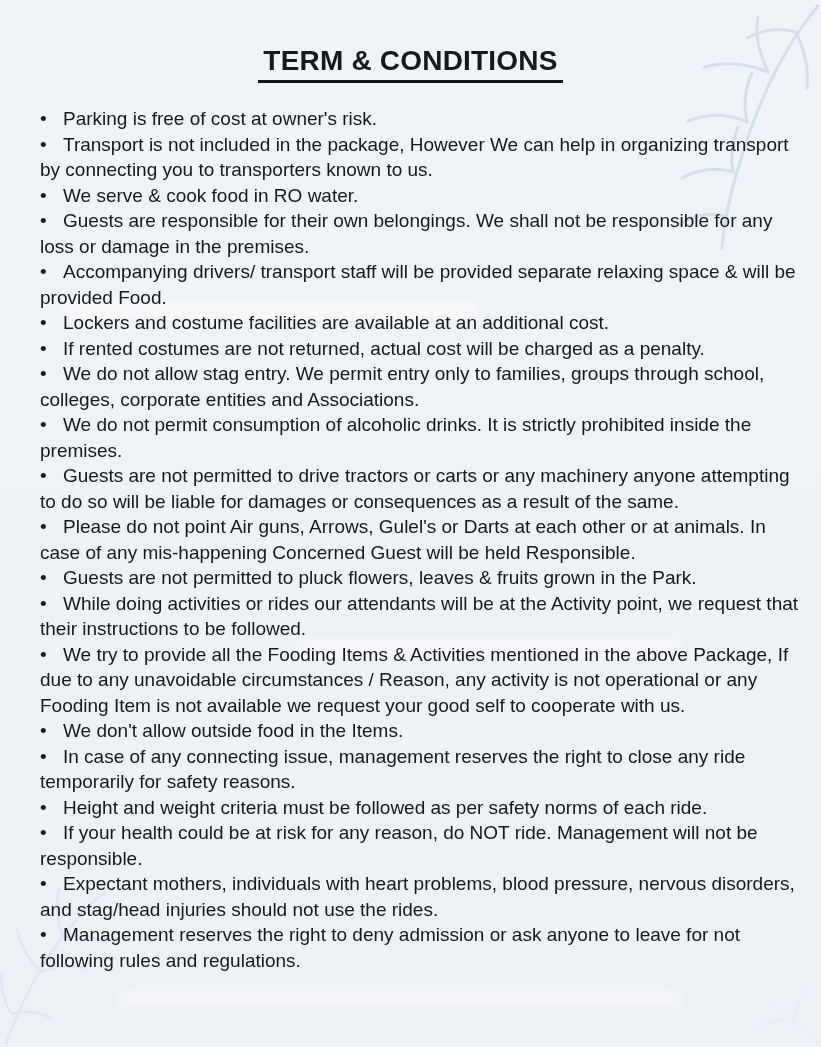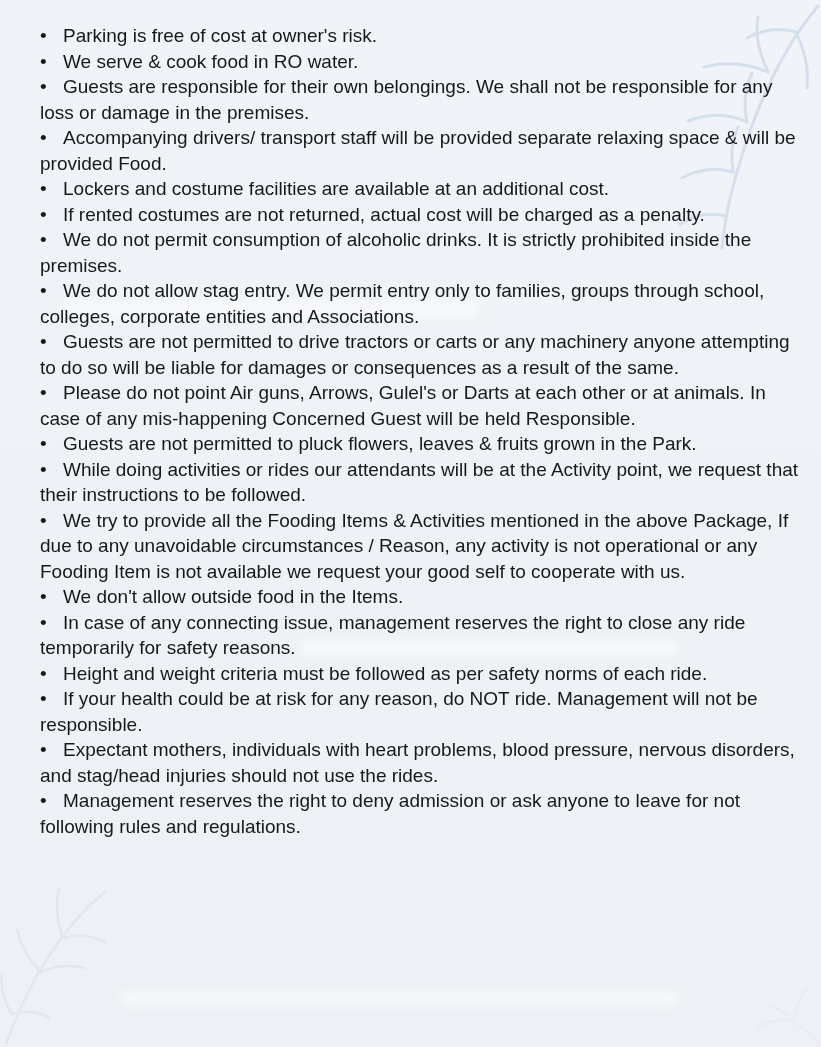--- a/index.html
+++ b/index.html
@@ -107,39 +107,43 @@
   </svg>
 
   <svg class="branch bottom-right" width="90" height="70" viewBox="0 0 90 70">
     <g stroke="#e7edf4" stroke-width="2.5" fill="none" stroke-linecap="round">
       <path d="M88,68 C72,50 58,38 40,28"></path>
       <path d="M62,44 C64,32 68,22 76,12"></path>
       <path d="M62,44 C50,42 38,44 26,50"></path>
     </g>
   </svg>
 
+  <h1 class="title">
+    <span class="underline">TERM &amp; CONDITIONS</span>
+  </h1>
 
   <div class="terms-list">
 
       <p class="item"><span class="bullet">•</span><span class="item-text">Parking is free of cost at owner's risk.</span></p>
 
+      <p class="item"><span class="bullet">•</span><span class="item-text">Transport is not included in the package, However We can help in organizing transport by connecting you to transporters known to us.</span></p>
 
       <p class="item"><span class="bullet">•</span><span class="item-text">We serve &amp; cook food in RO water.</span></p>
 
       <p class="item"><span class="bullet">•</span><span class="item-text">Guests are responsible for their own belongings. We shall not be responsible for any loss or damage in the premises.</span></p>
 
       <p class="item"><span class="bullet">•</span><span class="item-text">Accompanying drivers/ transport staff will be provided separate relaxing space &amp; will be provided Food.</span></p>
 
       <p class="item"><span class="bullet">•</span><span class="item-text">Lockers and costume facilities are available at an additional cost.</span></p>
 
       <p class="item"><span class="bullet">•</span><span class="item-text">If rented costumes are not returned, actual cost will be charged as a penalty.</span></p>
 
+      <p class="item"><span class="bullet">•</span><span class="item-text">We do not allow stag entry. We permit entry only to families, groups through school, colleges, corporate entities and Associations.</span></p>
+
       <p class="item"><span class="bullet">•</span><span class="item-text">We do not permit consumption of alcoholic drinks. It is strictly prohibited inside the premises.</span></p>
-
-      <p class="item"><span class="bullet">•</span><span class="item-text">We do not allow stag entry. We permit entry only to families, groups through school, colleges, corporate entities and Associations.</span></p>
 
       <p class="item"><span class="bullet">•</span><span class="item-text">Guests are not permitted to drive tractors or carts or any machinery anyone attempting to do so will be liable for damages or consequences as a result of the same.</span></p>
 
       <p class="item"><span class="bullet">•</span><span class="item-text">Please do not point Air guns, Arrows, Gulel's or Darts at each other or at animals. In case of any mis-happening Concerned Guest will be held Responsible.</span></p>
 
       <p class="item"><span class="bullet">•</span><span class="item-text">Guests are not permitted to pluck flowers, leaves &amp; fruits grown in the Park.</span></p>
 
       <p class="item"><span class="bullet">•</span><span class="item-text">While doing activities or rides our attendants will be at the Activity point, we request that their instructions to be followed.</span></p>
 
       <p class="item"><span class="bullet">•</span><span class="item-text">We try to provide all the Fooding Items &amp; Activities mentioned in the above Package, If due to any unavoidable circumstances / Reason, any activity is not operational or any Fooding Item is not available we request your good self to cooperate with us.</span></p>

